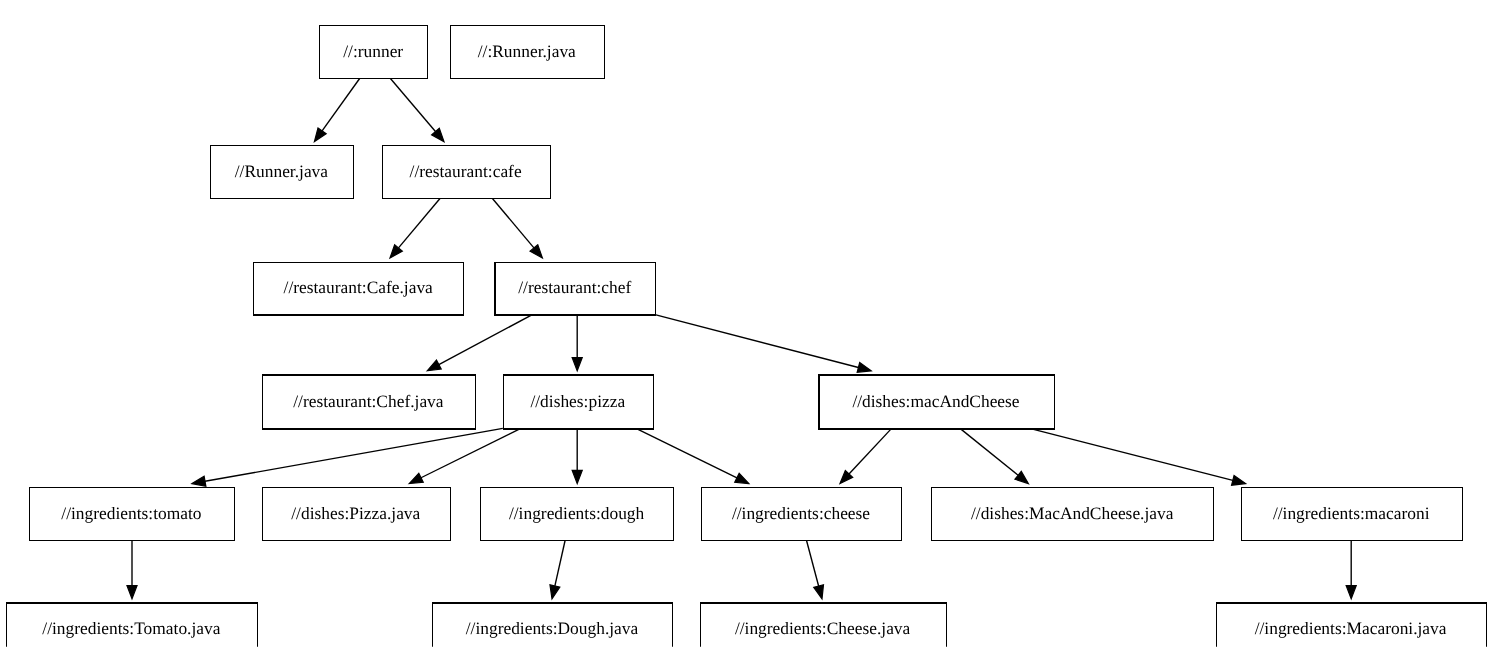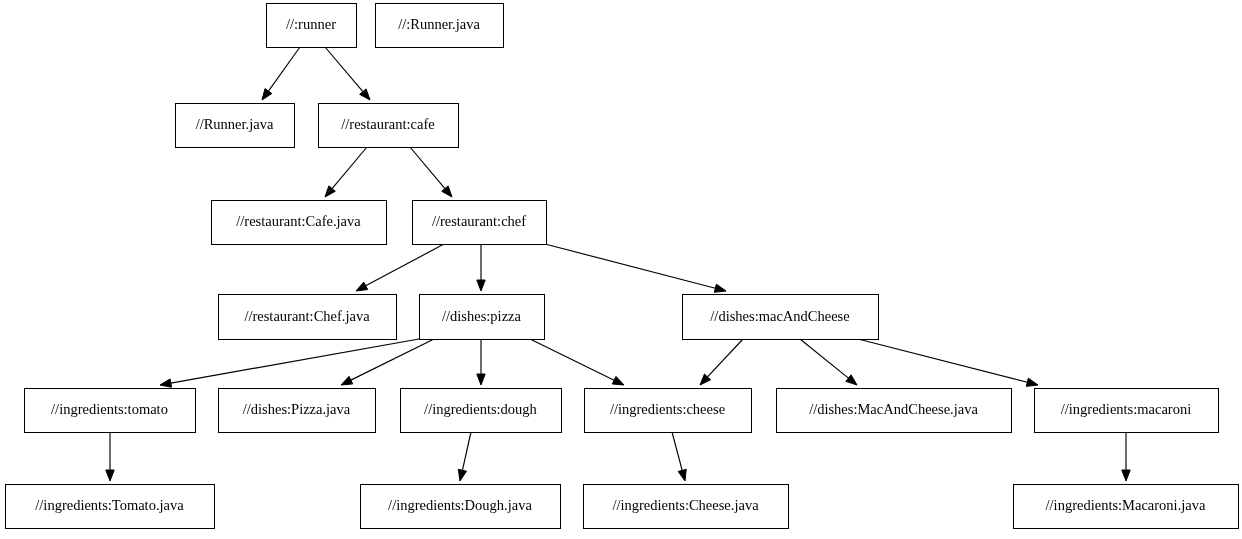--- a/index.html
+++ b/index.html
@@ -12,20 +12,21 @@
     width: 1242px;
     height: 539px;
     overflow: hidden;
     font-family: "Liberation Serif", "DejaVu Serif", serif;
   }
   #graph-root {
     position: relative;
     width: 1242px;
     height: 431px;
     background: #ffffff;
+    margin-top: 18px;
   }
   svg#graph-canvas {
     position: absolute;
     top: 0;
     left: 0;
     width: 1242px;
     height: 539px;
     display: block;
   }
   .graph-node rect {

